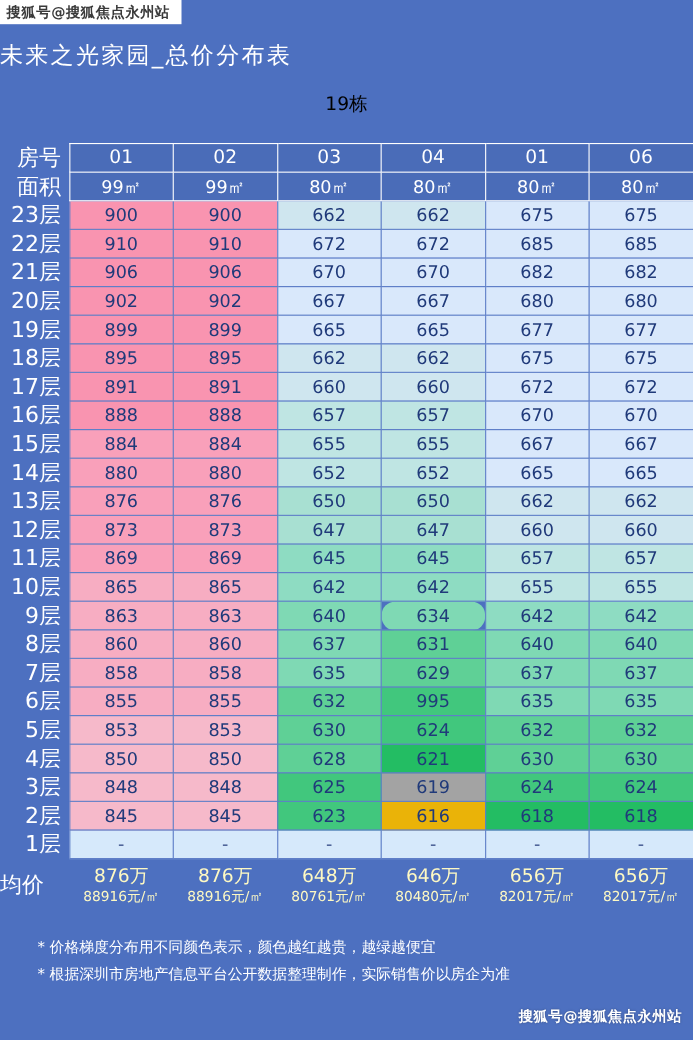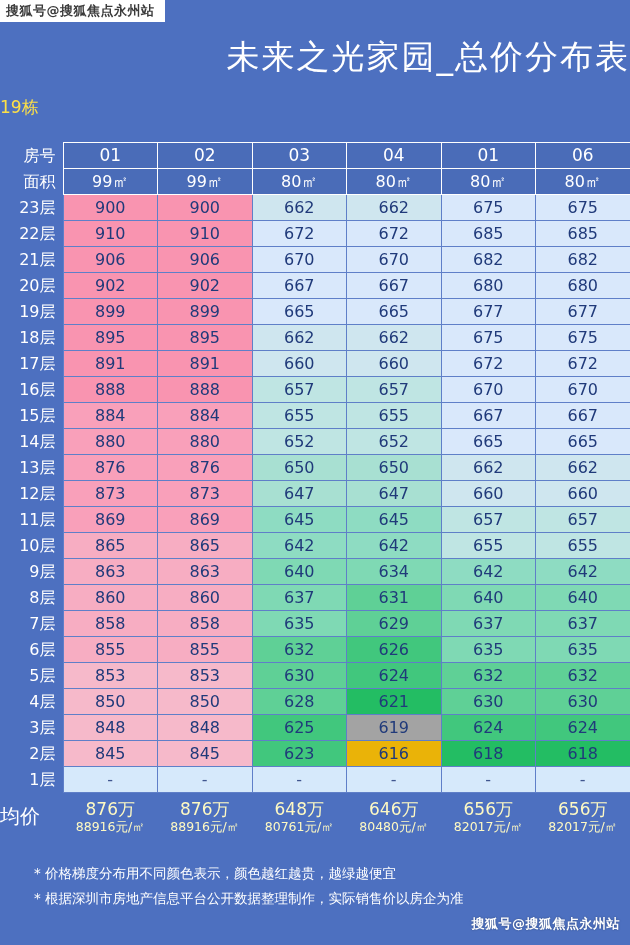--- a/index.html
+++ b/index.html
@@ -16,52 +16,52 @@
     height:22px;padding:0 10px 0 6px;
     display:flex;align-items:center;
     background:#ffffff;
     color:#3a3a3a;
     font-size:13px;font-weight:bold;
     letter-spacing:.5px;
     z-index:5;
   }
   
   .title{
-    text-align:right;
-    color:#ffffff;
-    font-size:33px;
+    text-align:left;
+    color:#ffffff;
+    font-size:21px;
     letter-spacing:2px;
     padding-top:40px;
     line-height:1;
     font-weight:normal;
   }
   .subtitle{
-    text-align:left;
-    color:#fde047;
+    text-align:center;
+    color:#000000;
     font-size:17px;
     padding-top:26px;
     line-height:1;
     font-weight:normal;
   }
   
   .table-wrap{
     margin:26px 0 0 0;
     padding:0 0 0 0;
   }
   table.grid{
     border-collapse:collapse;
     table-layout:fixed;
     width:630px;
   }
   table.grid col.rowlabel{width:63px;}
   table.grid col.datacol{width:94.5px;}
   td,th{padding:0;margin:0;}
   .rl{
     color:#ffffff;
-    font-size:16px;
+    font-size:20px;
     text-align:right;
     padding-right:7px;
     height:25px;
     line-height:25px;
     white-space:nowrap;
     background:transparent;
     border:none;
     margin-top:11px;
   }
   .hdr{
@@ -282,21 +282,21 @@
           <td class="cell" style="background: rgb(142, 220, 194);">642</td>
           <td class="cell" style="background: rgb(142, 220, 194);">642</td>
           <td class="cell" style="background: rgb(191, 229, 227);">655</td>
           <td class="cell" style="background: rgb(191, 229, 227);">655</td>
         </tr>
         <tr>
           <td class="rl">9层</td>
           <td class="cell" style="background: rgb(247, 173, 194);">863</td>
           <td class="cell" style="background: rgb(247, 173, 194);">863</td>
           <td class="cell" style="background: rgb(127, 217, 180);">640</td>
-          <td class="cell" style="background: rgb(127, 217, 180);">634</td>
+          <td class="cell" style="background: rgb(127, 217, 180); border-radius: 12px;">634</td>
           <td class="cell" style="background: rgb(142, 220, 194);">642</td>
           <td class="cell" style="background: rgb(142, 220, 194);">642</td>
         </tr>
         <tr>
           <td class="rl">8层</td>
           <td class="cell" style="background: rgb(247, 173, 194);">860</td>
           <td class="cell" style="background: rgb(247, 173, 194);">860</td>
           <td class="cell" style="background: rgb(127, 217, 180);">637</td>
           <td class="cell" style="background: rgb(95, 208, 150);">631</td>
           <td class="cell" style="background: rgb(127, 217, 180);">640</td>
@@ -309,21 +309,21 @@
           <td class="cell" style="background: rgb(127, 217, 180);">635</td>
           <td class="cell" style="background: rgb(95, 208, 150);">629</td>
           <td class="cell" style="background: rgb(127, 217, 180);">637</td>
           <td class="cell" style="background: rgb(127, 217, 180);">637</td>
         </tr>
         <tr>
           <td class="rl">6层</td>
           <td class="cell" style="background: rgb(247, 173, 194);">855</td>
           <td class="cell" style="background: rgb(247, 173, 194);">855</td>
           <td class="cell" style="background: rgb(95, 208, 150);">632</td>
-          <td class="cell" style="background: rgb(65, 199, 125);">626</td>
+          <td class="cell" style="background: rgb(65, 199, 125);">995</td>
           <td class="cell" style="background: rgb(127, 217, 180);">635</td>
           <td class="cell" style="background: rgb(127, 217, 180);">635</td>
         </tr>
         <tr>
           <td class="rl">5层</td>
           <td class="cell" style="background: rgb(246, 185, 202);">853</td>
           <td class="cell" style="background: rgb(246, 185, 202);">853</td>
           <td class="cell" style="background: rgb(95, 208, 150);">630</td>
           <td class="cell" style="background: rgb(65, 199, 125);">624</td>
           <td class="cell" style="background: rgb(95, 208, 150);">632</td>

